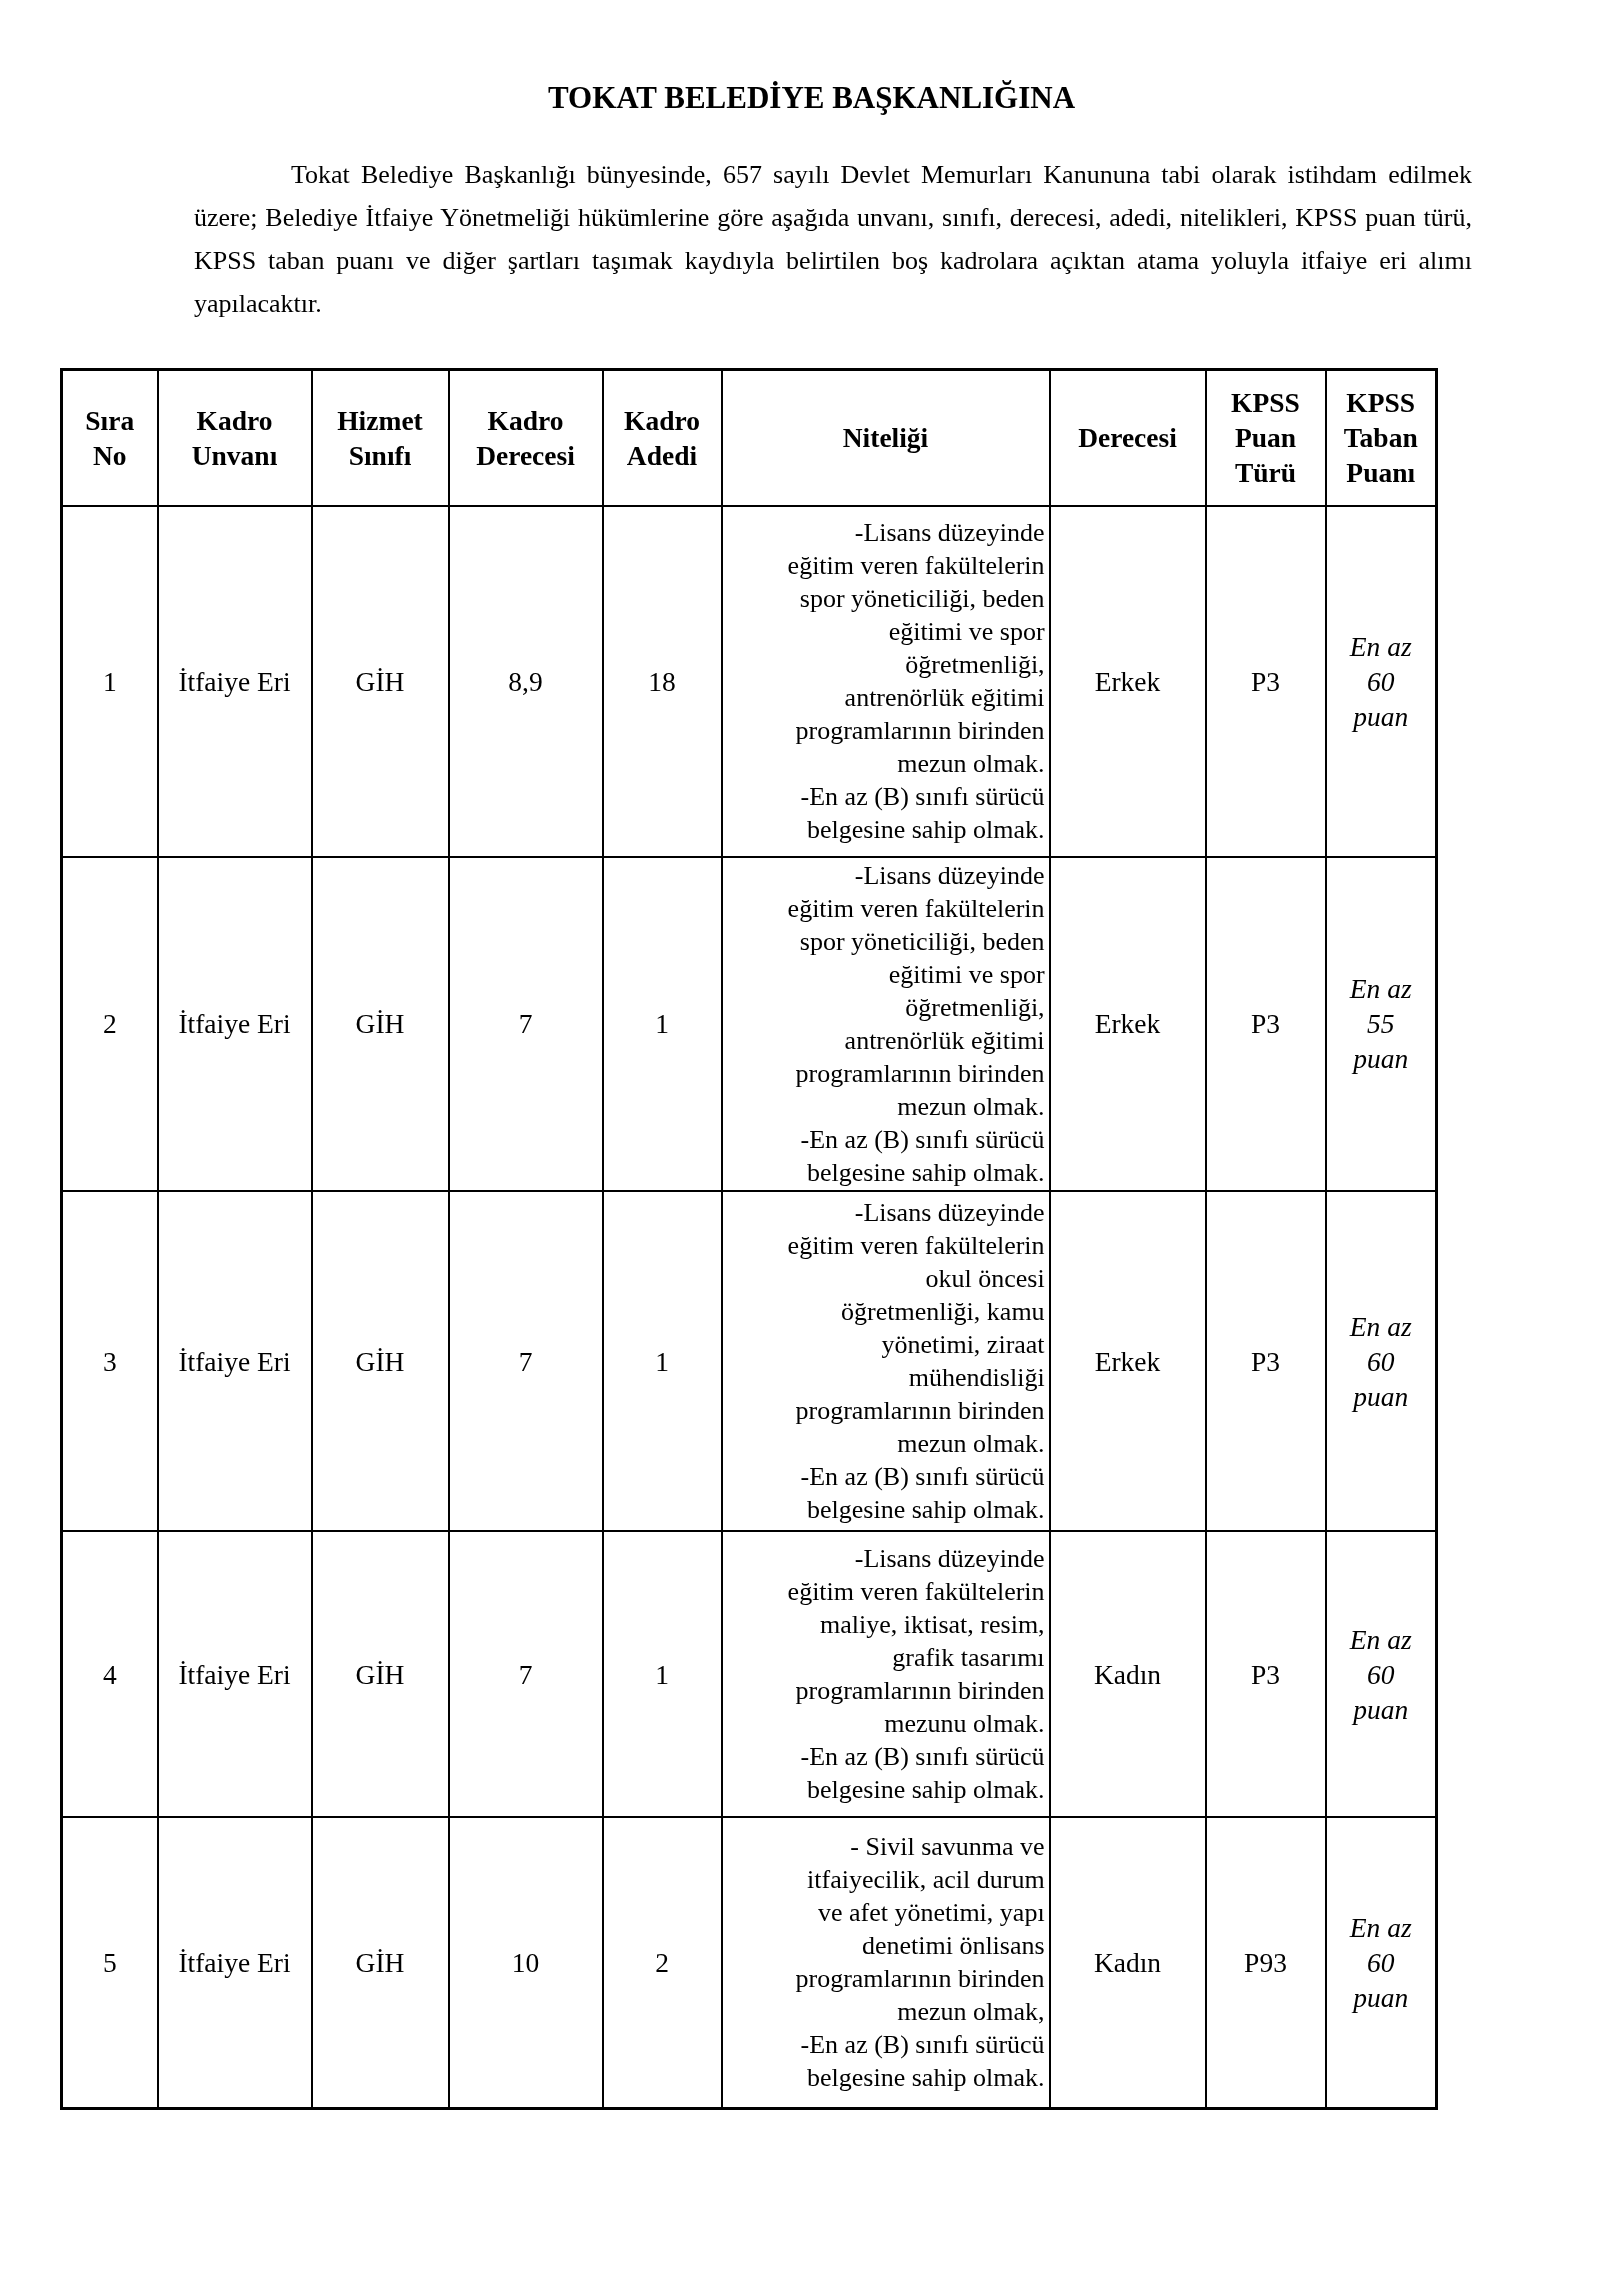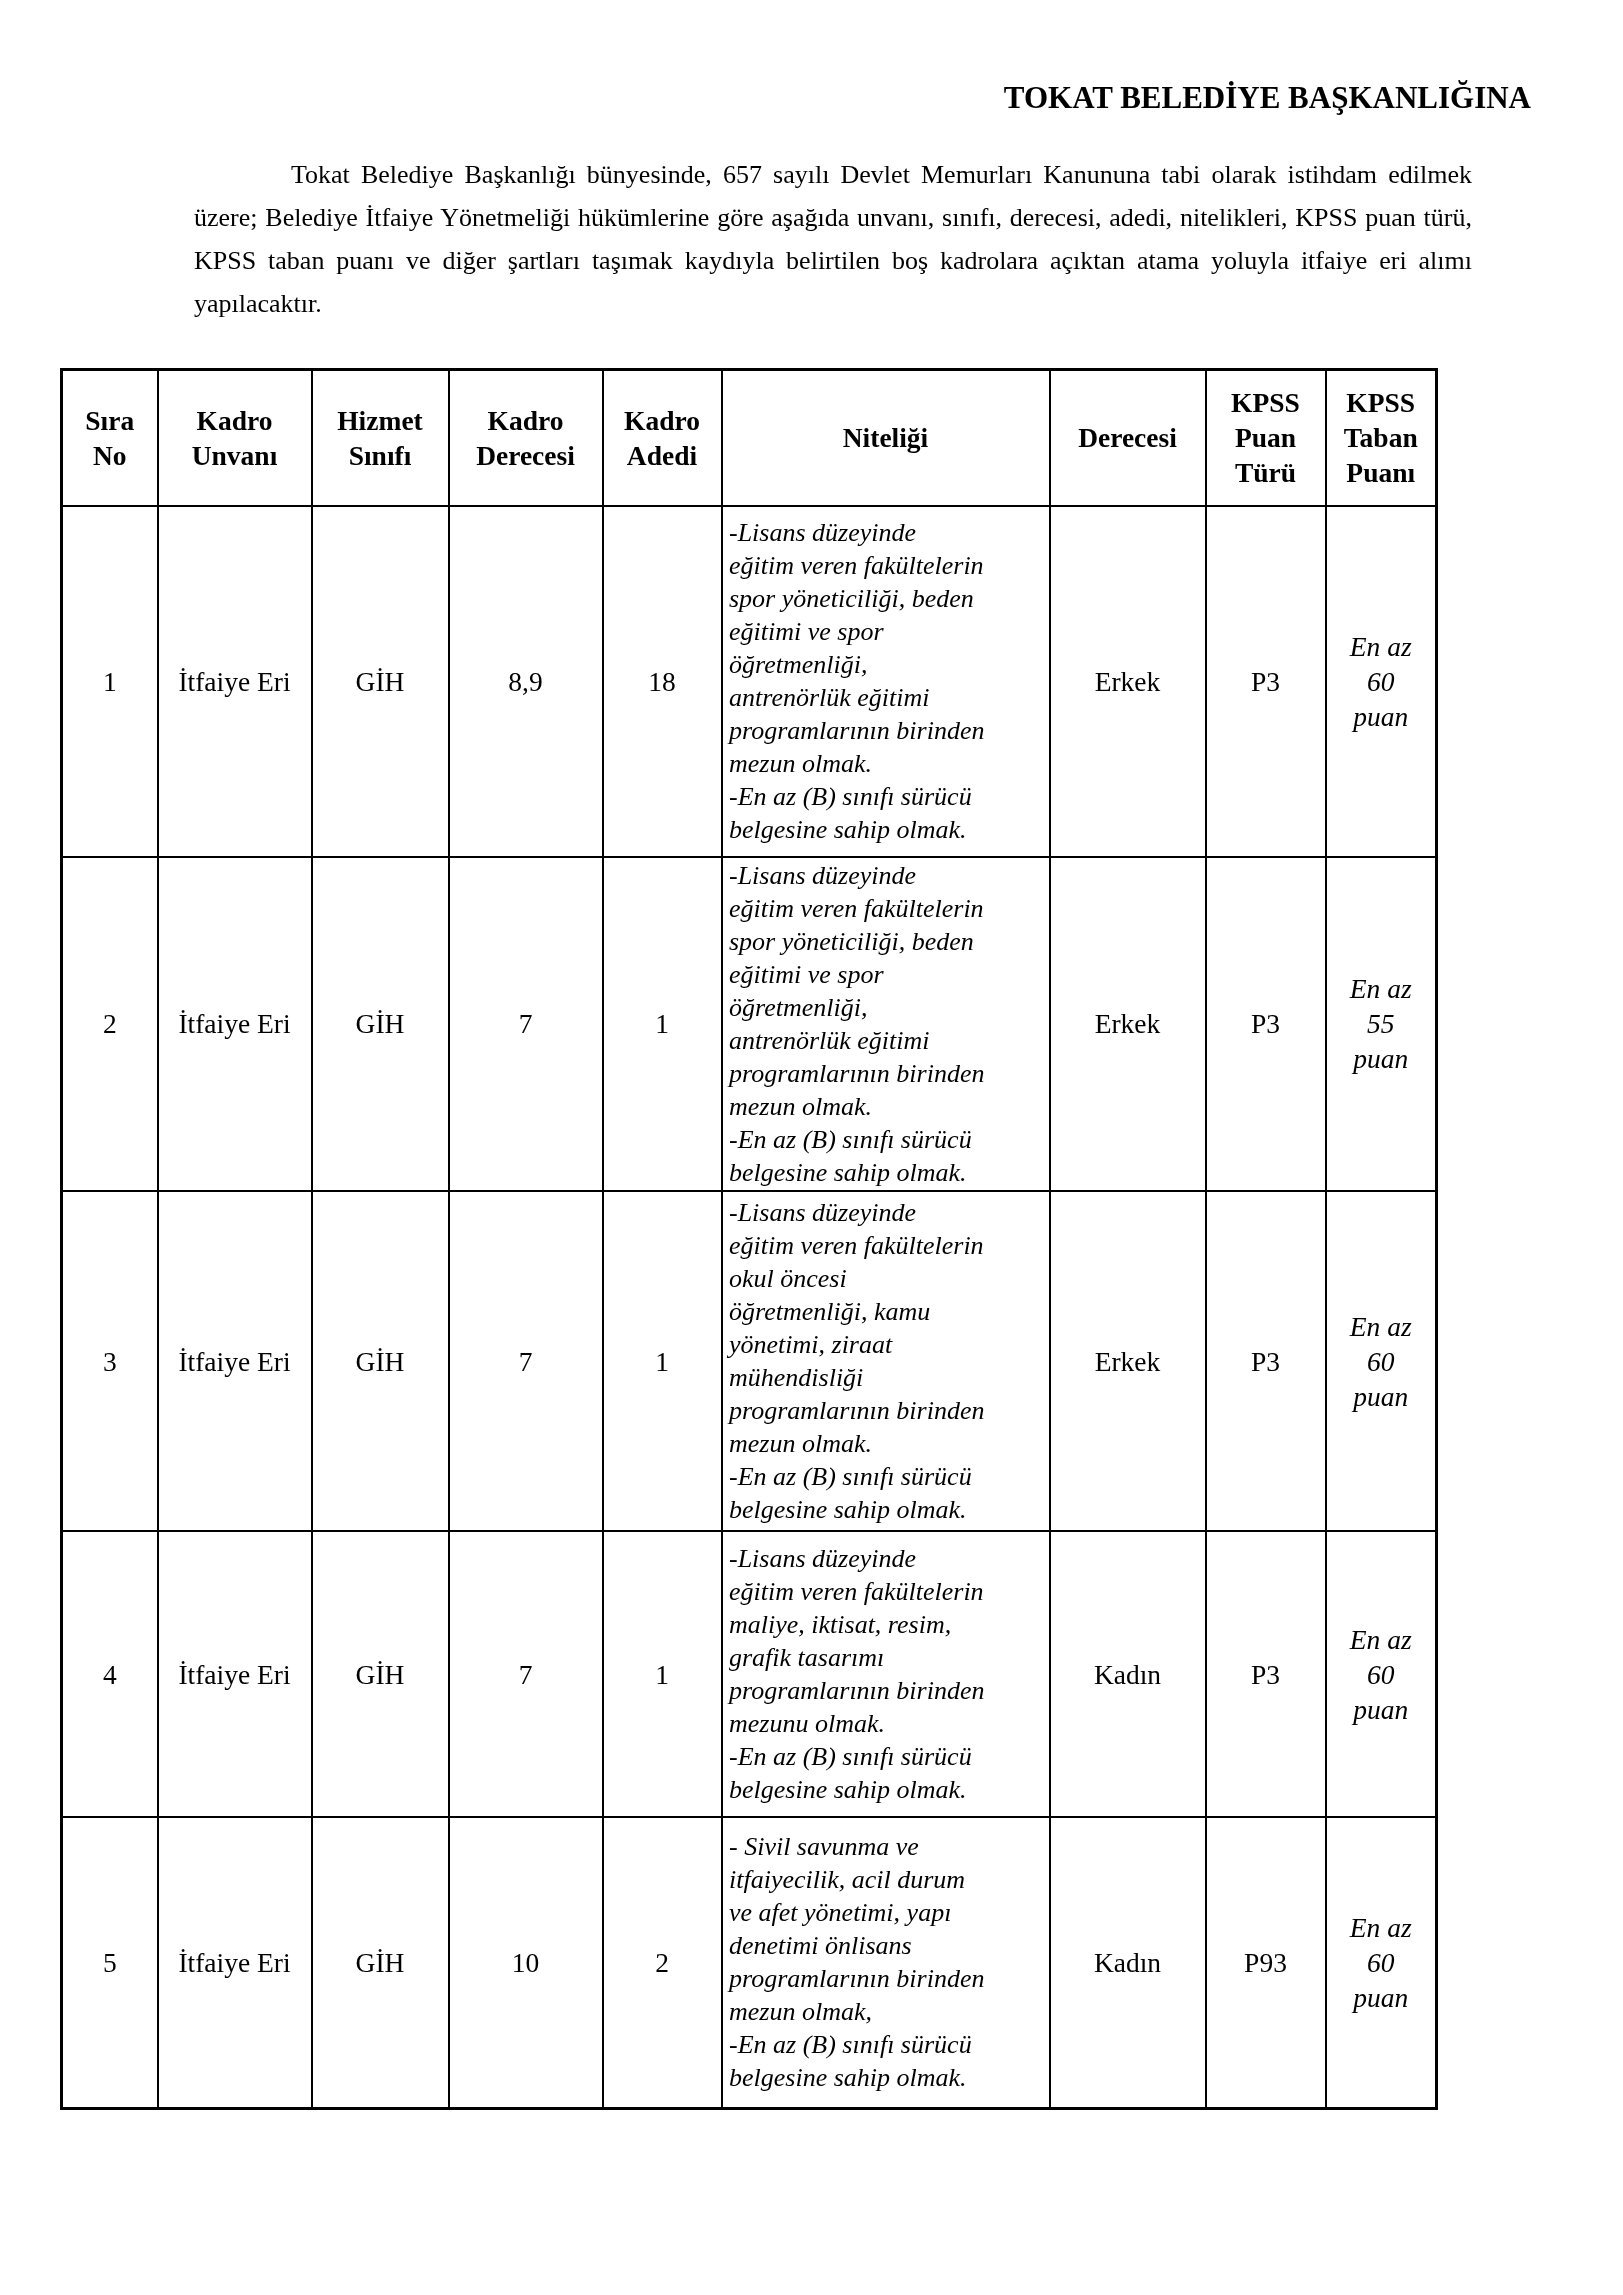--- a/index.html
+++ b/index.html
@@ -10,21 +10,21 @@
   body {
     width: 1623px;
     height: 2295px;
     position: relative;
     color: #000;
     font-family: "Liberation Serif", "DejaVu Serif", serif;
     overflow: hidden;
   }
   .title {
     margin: 77px 92px 0 92px;
-    text-align: right;
+    text-align: center;
     font-size: 31px;
     font-weight: bold;
     line-height: 42px;
   }
   .intro {
     margin: 34px 151px 0 194px;
     text-align: justify;
     text-indent: 97px;
     font-size: 26px;
     line-height: 43px;
@@ -46,26 +46,25 @@
     vertical-align: middle;
     font-size: 27.5px;
     line-height: 35px;
   }
   .positions thead tr { height: 136px; }
   .positions th {
     font-weight: bold;
     white-space: pre-line;
   }
   .positions td.nitelik {
-    text-align: left;
+    text-align: right;
     font-size: 26px;
     line-height: 33px;
     padding: 1.3px 3.9px 1.3px 6.5px;
     white-space: pre-line;
-    font-style: italic;
   }
   .positions td.taban {
     white-space: pre-line;
     font-style: italic;
   }
   tr.r1 { height: 351px; }
   tr.r2 { height: 330px; }
   tr.r3 { height: 340px; }
   tr.r4 { height: 286px; }
   tr.r5 { height: 291px; }

